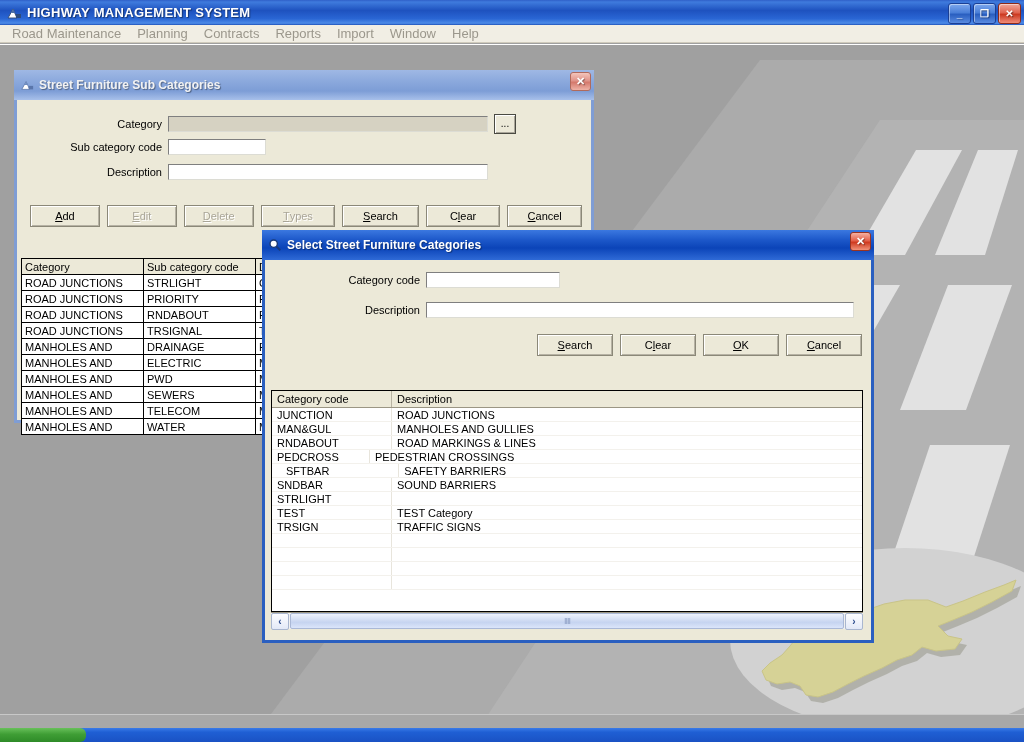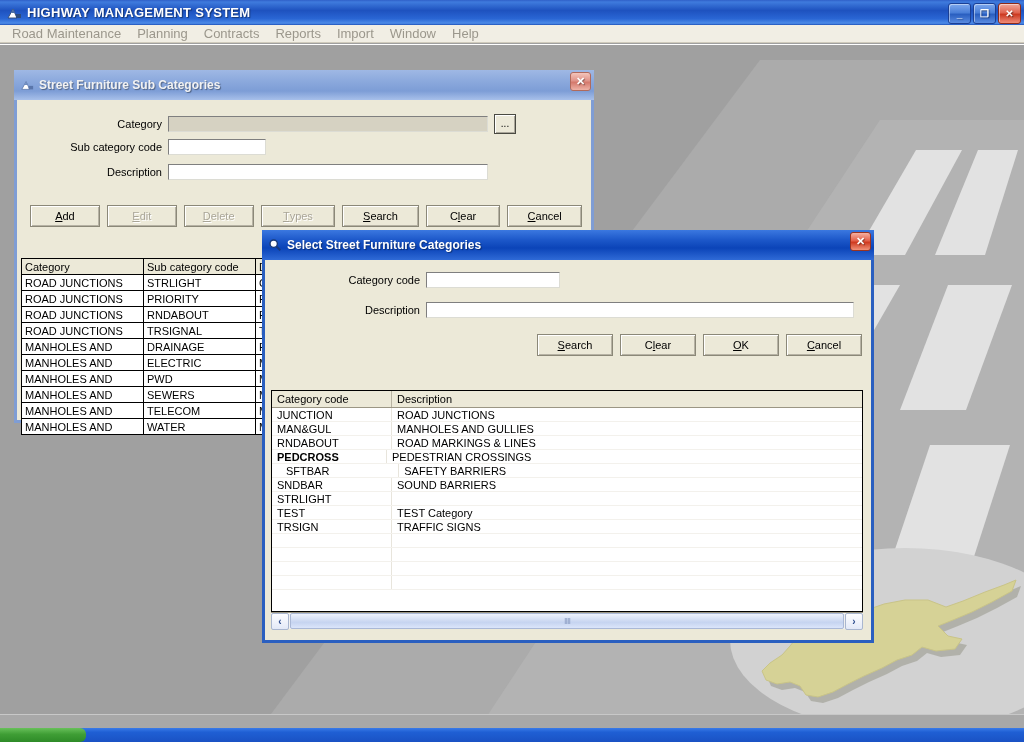--- a/index.html
+++ b/index.html
@@ -390,21 +390,21 @@
             </div>
             <div class="lrow">
               <div class="lc" style="width: 120px;">MAN&amp;GUL</div>
               <div class="lc" style="width: 470px; border-right: none;">MANHOLES AND GULLIES</div>
             </div>
             <div class="lrow">
               <div class="lc" style="width: 120px;">RNDABOUT</div>
               <div class="lc" style="width: 470px; border-right: none;">ROAD MARKINGS &amp; LINES</div>
             </div>
             <div class="lrow">
-              <div class="lc" style="width: 115px; font-weight: bold;">PEDCROSS</div>
+              <div class="lc" style="width: 98px;">PEDCROSS</div>
               <div class="lc" style="width: 470px; border-right: none;">PEDESTRIAN CROSSINGS</div>
             </div>
             <div class="lrow">
               <div class="lc" style="width: 120px; margin-left: 9px;">SFTBAR</div>
               <div class="lc" style="width: 470px; border-right: none;">SAFETY BARRIERS</div>
             </div>
             <div class="lrow">
               <div class="lc" style="width: 120px;">SNDBAR</div>
               <div class="lc" style="width: 470px; border-right: none;">SOUND BARRIERS</div>
             </div>

